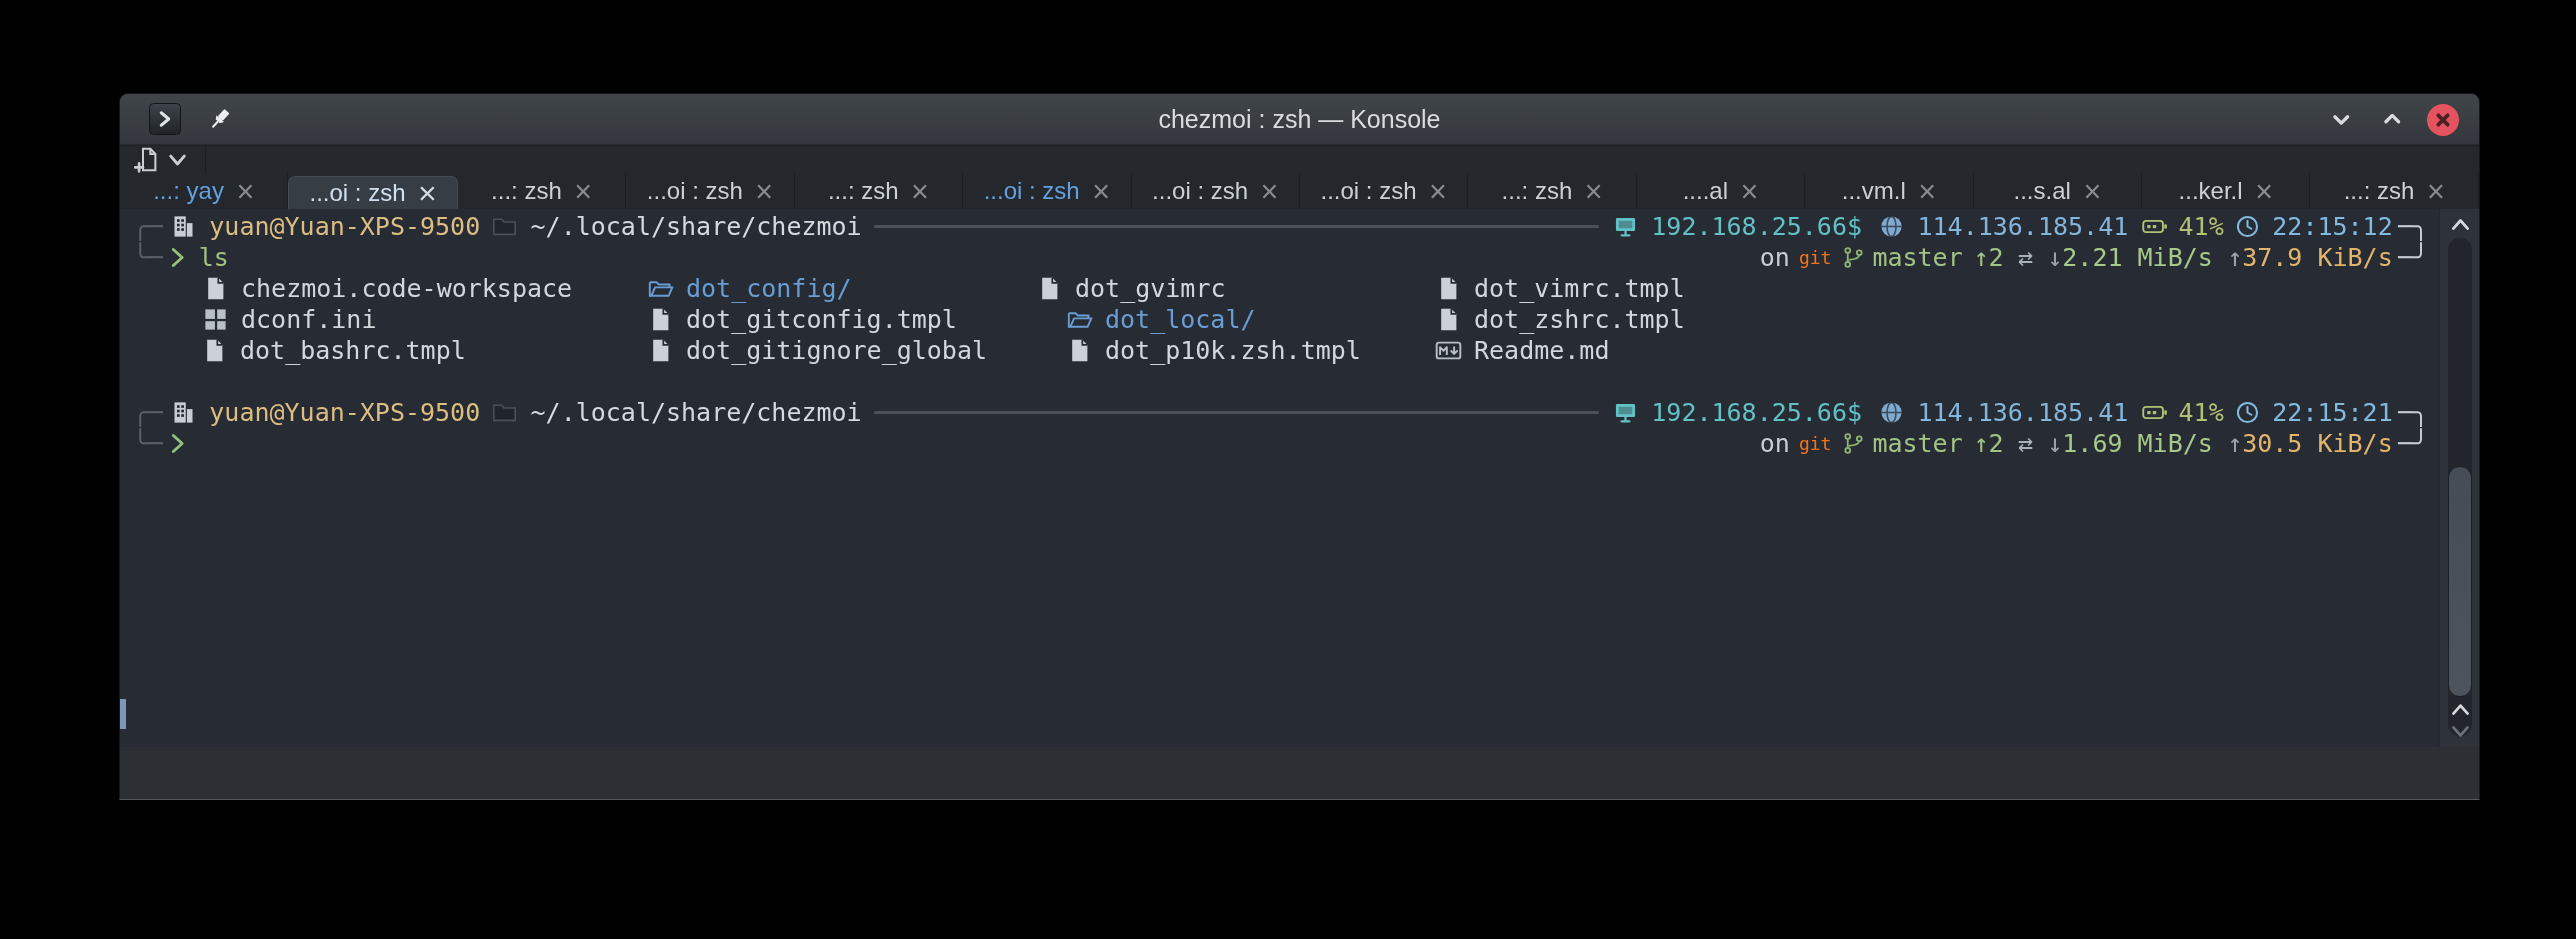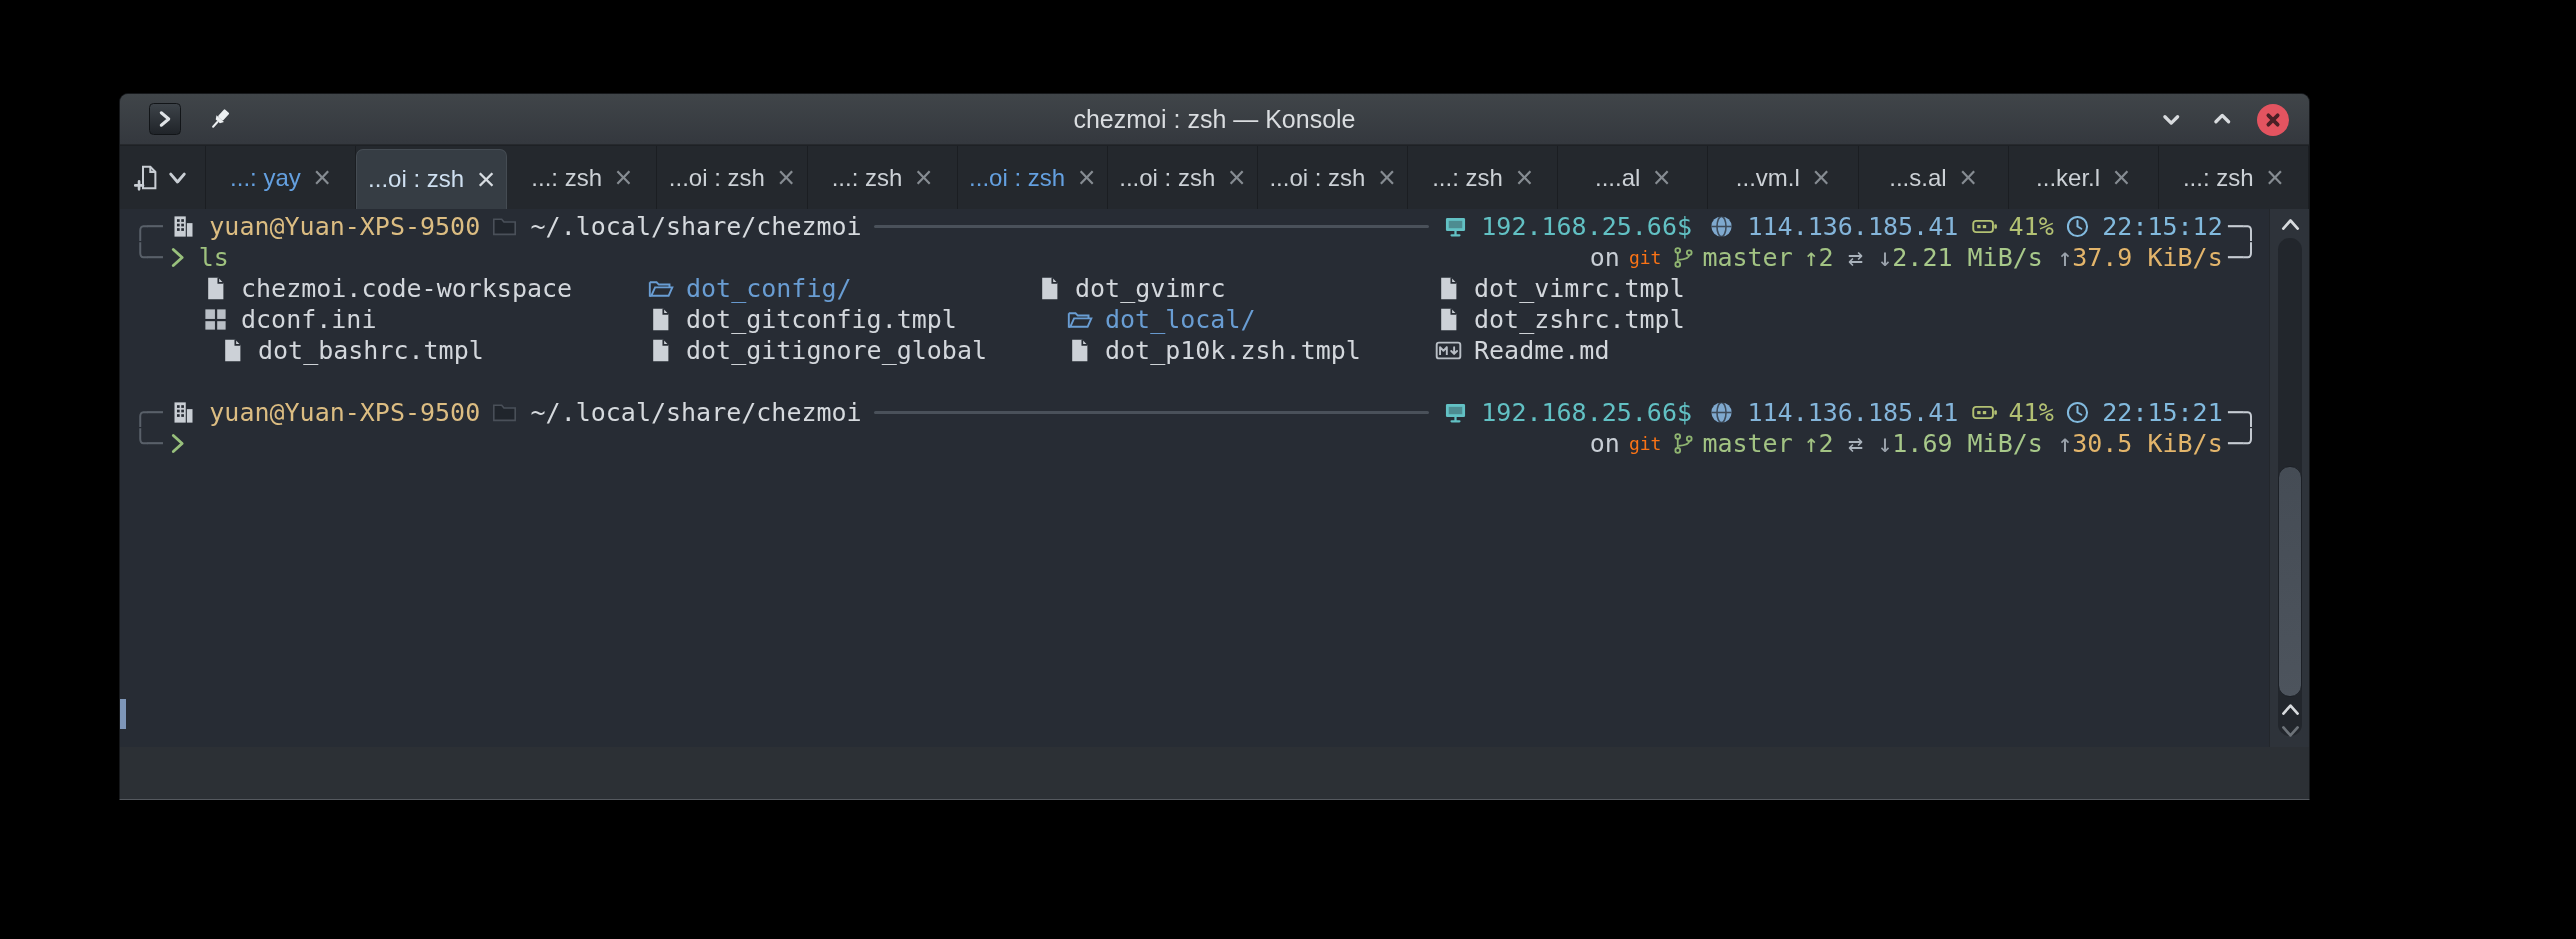--- a/index.html
+++ b/index.html
@@ -1,39 +1,39 @@
 <!DOCTYPE html>
 <html style="font-size:14.3px"><head>
 <meta charset="utf-8">
 <style>
   html,body{margin:0;padding:0;background:#000;width:2576px;height:939px;overflow:hidden;}
   *{box-sizing:border-box;}
   #stage{position:relative;width:2576px;height:939px;background:#000;font-family:"Liberation Sans",sans-serif;}
-  #window{position:absolute;left:119px;top:93px;width:2191px;height:707px;
+  #window{position:absolute;left:119px;top:93px;width:2361px;height:707px;
     border-radius:9px 9px 0 0;overflow:hidden;background:#2c3035;
     border:0.9px solid #16181b;border-bottom:1.8px solid #55595f;}
 
   
   #titlebar{position:relative;height:51px;background:linear-gradient(#404549,#34383e);
     display:flex;align-items:center;border-bottom:0.9px solid #26292d;}
   #app-icon{width:32px;height:32px;margin-left:29px;border-radius:4.5px;
     background:linear-gradient(#3d4349,#202429);border:0.9px solid #121518;
     display:flex;align-items:center;justify-content:center;}
   #pin{width:27px;height:27px;margin-left:25px;display:flex;align-items:center;justify-content:center;}
   #win-title{position:absolute;left:0;right:0;text-align:center;color:#dadde0;font-size:25px;}
   #win-controls{position:absolute;right:20px;top:0;height:51px;display:flex;align-items:center;gap:20px;}
   .win-btn{width:30.5px;height:30.5px;display:flex;align-items:center;justify-content:center;}
   #close-btn{width:32px;height:32px;border-radius:50%;background:#e35460;display:flex;align-items:center;justify-content:center;}
 
   
   #menubar{height:55px;background:#2c3035;display:flex;align-items:center;padding-left:10.8px;}
   .menu-item{color:#d3d7da;font-size:25px;padding:0 22.4px;height:100%;display:flex;align-items:center;}
 
   
-  #tabbar{height:64px;background:#24282d;display:flex;align-items:stretch;border-top:0.9px solid #1e2125;}
+  #tabbar{height:64px;background:#24282d;display:flex;align-items:stretch;border-top:0.9px solid #1e2125;flex-direction:column;}
   #tab-controls{width:86px;display:flex;align-items:center;justify-content:center;gap:3.6px;border-right:0.9px solid #1b1e22;}
   #tabs{flex:1;display:flex;align-items:stretch;min-width:0;}
   .tab{flex:1;min-width:0;display:flex;align-items:center;justify-content:center;gap:12.5px;
     border-right:0.9px solid #1b1e22;color:#ccd1d6;font-size:24px;position:relative;padding:0 5.4px;}
   .tab .tab-label{white-space:nowrap;overflow:hidden;}
   .tab .tab-close{color:#868c92;font-size:30.5px;line-height:1;}
   .tab.activity .tab-label{color:#64a0e0;}
   .tab.active{background:#363d44;border:0.9px solid #454c53;border-bottom:none;border-radius:7.2px 7.2px 0 0;margin-top:2.7px;}
   .tab.active .tab-label{color:#cfe0f1;}
   .tab.active .tab-close{color:#d8dde2;font-size:32px;}
@@ -390,21 +390,21 @@
               <span class="picon">
                 <svg viewBox="0 0 24 24">
                   <path d="M5.5 2.5h9l4.5 4.5v14.5H5.5z" fill="#ccd1d7"></path>
                   <path d="M14.5 2.5V7H19" fill="none" stroke="#272c34" stroke-width="1.5"></path>
                 </svg>
               </span>
               <span class="fname">dot_zshrc.tmpl</span>
             </span>
           </div>
           <div class="trow files-row">
-            <span class="file-cell file" style="left: 86px;">
+            <span class="file-cell file" style="left: 68px;">
               <span class="picon">
                 <svg viewBox="0 0 24 24">
                   <path d="M5.5 2.5h9l4.5 4.5v14.5H5.5z" fill="#ccd1d7"></path>
                   <path d="M14.5 2.5V7H19" fill="none" stroke="#272c34" stroke-width="1.5"></path>
                 </svg>
               </span>
               <span class="fname">dot_bashrc.tmpl</span>
             </span>
             <span class="file-cell file" style="left: 514px;">
               <span class="picon">

